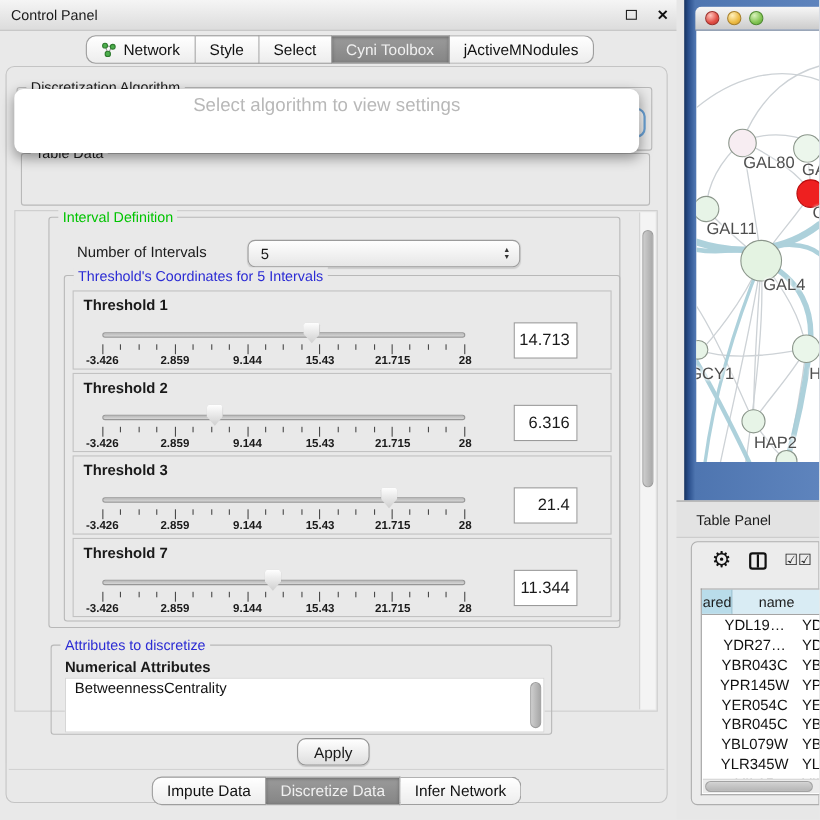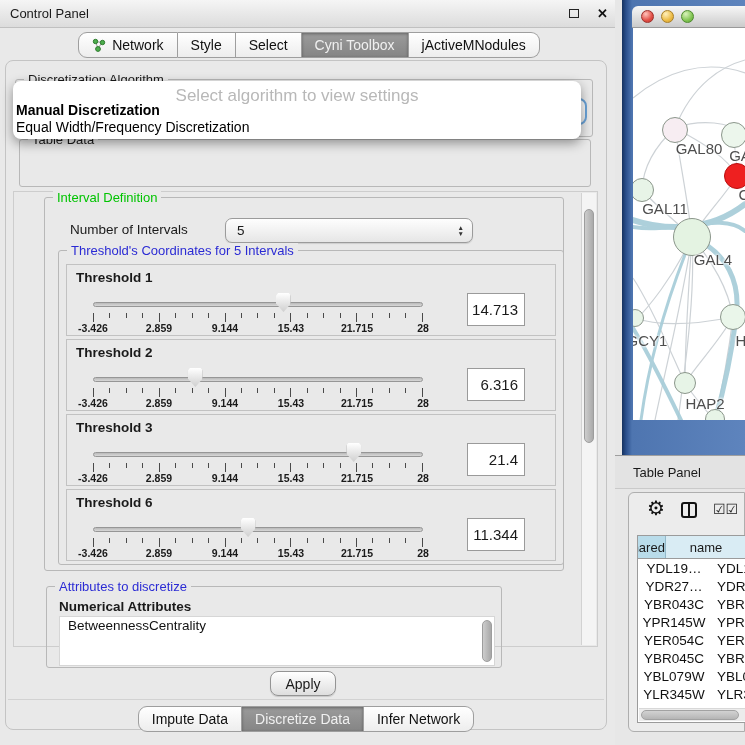--- a/index.html
+++ b/index.html
@@ -125,21 +125,21 @@
   #tp-gear{position:absolute;left:18px;top:3px;font-size:20px;color:#111;}
   #tp-split{position:absolute;left:52px;top:9px;width:16px;height:16px;border:2px solid #111;border-radius:3px;}
   #tp-split:after{content:"";position:absolute;left:50%;top:0;bottom:0;width:2px;background:#111;transform:translateX(-50%);}
   #tp-checks{position:absolute;left:84px;top:8px;font-size:14px;color:#222;letter-spacing:0px;}
   #tbl{position:absolute;left:8px;top:42px;width:109px;height:188px;background:#fff;
      border:1px solid #9b9b9b;border-right:none;overflow:hidden;}
   #thead{display:flex;height:23px;border-bottom:1px solid #9b9b9b;}
   .hc{font-size:13px;display:flex;align-items:center;justify-content:center;white-space:nowrap;overflow:hidden;}
   #hc0{width:72px;background:var(--table-header-blue,#b9dcea);border-right:1px solid #93b9c9;}
   #hc1{width:80px;background:#d9ecf4;flex:none;}
-  #tbody{position:absolute;left:0;top:23px;right:0;bottom:14px;overflow:hidden;}
+  #tbody{position:absolute;left:0;top:23px;right:0;bottom:14px;overflow:hidden;padding-left:12px;}
   .trow{display:flex;height:18px;align-items:center;}
   .tcell{font-size:13.5px;white-space:nowrap;color:#111;}
   .c0{width:72px;display:flex;justify-content:center;flex:none;}
   .c1{width:80px;padding-left:7px;flex:none;}
   #hscroll{position:absolute;left:1px;right:0;bottom:1px;height:13px;background:#ececec;border-top:1px solid #d8d8d8;}
   #hthumb{position:absolute;left:2px;top:1px;width:98px;height:10px;border-radius:5px;
      background:linear-gradient(#d2d2d2,#b5b5b5);border:1px solid #a2a2a2;}
 </style>
 </head>
 <body>
@@ -180,24 +180,20 @@
 
     <div id="cp-body" class="abs">
 
       <div id="algo-group" class="group">
         <span class="legend">Discretization Algorithm</span>
       </div>
       <div id="algo-combo-focused" class="abs"></div>
 
       <div id="algo-popup" class="abs">
         <div class="pop-hint">Select algorithm to view settings</div>
-        <div>
-            <div class="pop-item bold">Manual Discretization</div>
-            <div class="pop-item">Equal Width/Frequency Discretization</div>
-          </div>
       </div>
 
       <div id="tabledata-group" class="group">
         <span class="legend">Table Data</span>
         <div id="tabledata-combo" class="combo round">
           <span>galFiltered.sif default node</span>
           <span class="spin">
             <span>▲</span>
               <span>▼</span>
           </span>
@@ -326,21 +322,21 @@
                     <span style="left: 20%;">2.859</span>
                     <span style="left: 40%;">9.144</span>
                     <span style="left: 60%;">15.43</span>
                     <span style="left: 80%;">21.715</span>
                     <span style="left: 100%;">28</span>
                   </div>
     <div class="valuebox">21.4</div>
   </div>
 
   <div class="thresh-panel">
-    <div class="thresh-label">Threshold 6</div>
+    <div class="thresh-label">Threshold 7</div>
     <div class="track"></div>
     <div class="thumb" style="left: 181.098px;"></div>
     <div class="ticks">
                     <span class="maj"></span>
                     <span class="min"></span>
                     <span class="min"></span>
                     <span class="min"></span>
                     <span class="maj"></span>
                     <span class="min"></span>
                     <span class="min"></span>

